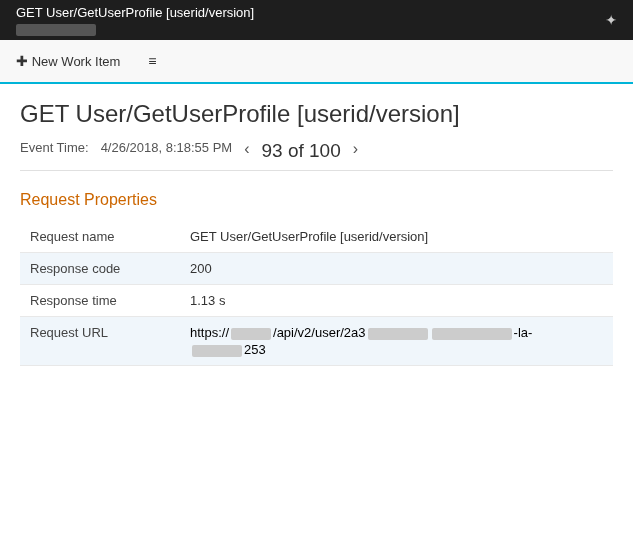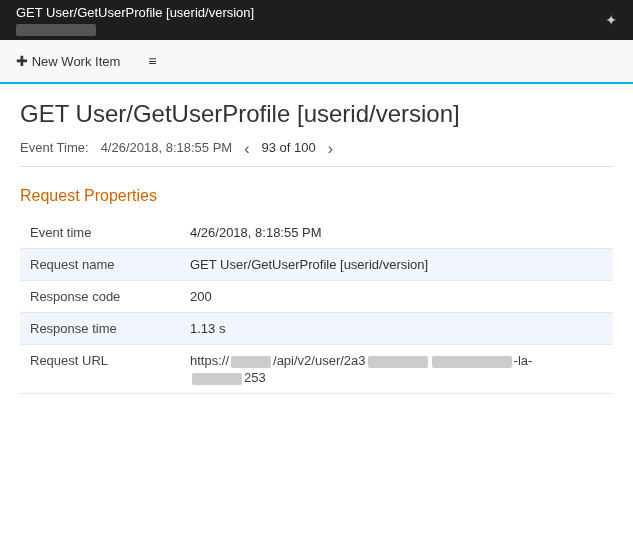--- a/index.html
+++ b/index.html
@@ -92,21 +92,21 @@
       font-size: 13px;
       color: #555;
     }
     .event-bar .nav-arrow {
       color: #555;
       cursor: pointer;
       font-size: 16px;
       user-select: none;
     }
     .event-bar .nav-count {
-      font-size: 13px;
+      font-size: 19px;
       color: #333;
     }
 
     
     .section-heading {
       font-size: 16px;
       font-weight: 400;
       color: #cc6600;
       margin-bottom: 12px;
     }
@@ -132,21 +132,21 @@
     }
     .props-table td:first-child {
       color: #444;
       width: 160px;
       font-weight: 400;
     }
     .props-table td:last-child {
       color: #333;
     }
     .url-value {
-      color: #404040;
+      color: #000000;
       word-break: break-all;
     }
     .url-blurred-1 {
       display: inline-block;
       background: #ccc;
       color: transparent;
       border-radius: 2px;
       width: 40px;
       height: 12px;
       vertical-align: middle;
@@ -218,24 +218,20 @@
     <span class="nav-arrow">‹</span>
     <span class="nav-count">93 of 100</span>
     <span class="nav-arrow">›</span>
   </div>
 
   <div>
     <div class="section-heading">Request Properties</div>
 
     <table class="props-table">
       <tbody id="props-tbody">
-      <tr>
-            <td>Event time</td>
-            <td>4/26/2018, 8:18:55 PM</td>
-          </tr>
           <tr>
             <td>Request name</td>
             <td>GET User/GetUserProfile [userid/version]</td>
           </tr>
           <tr>
             <td>Response code</td>
             <td>200</td>
           </tr>
           <tr>
             <td>Response time</td>

